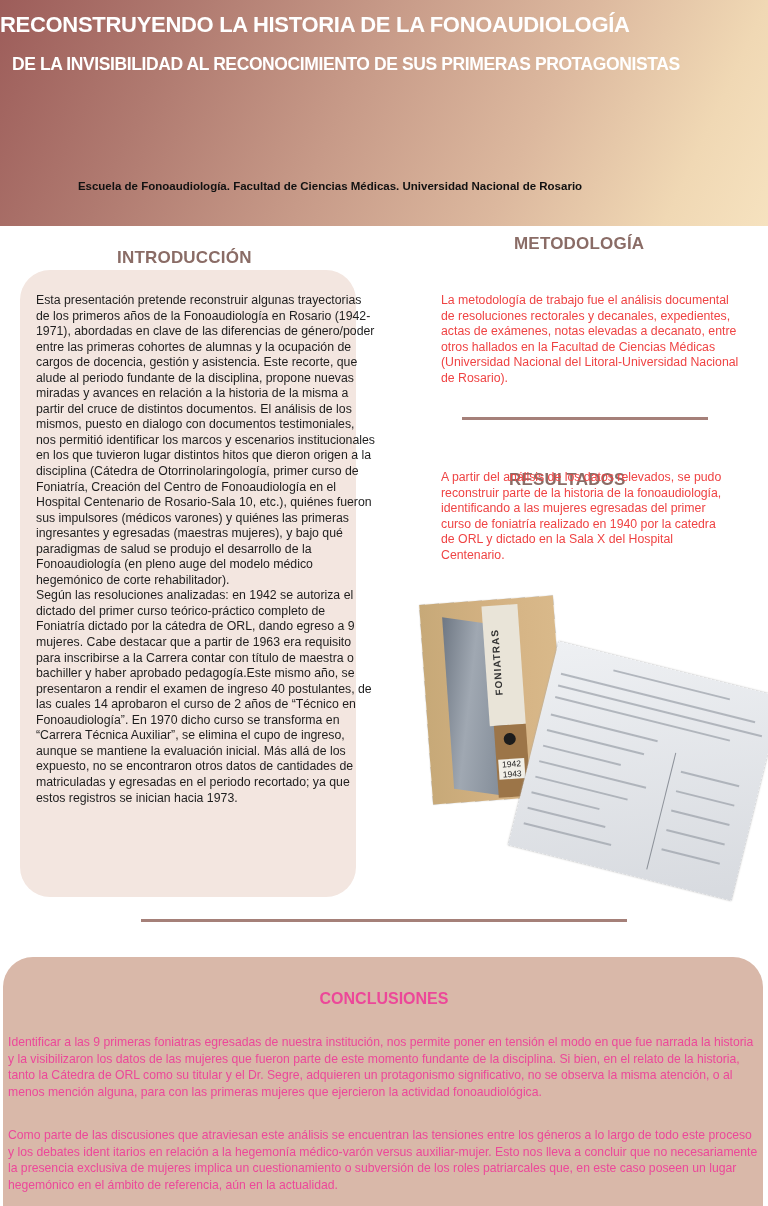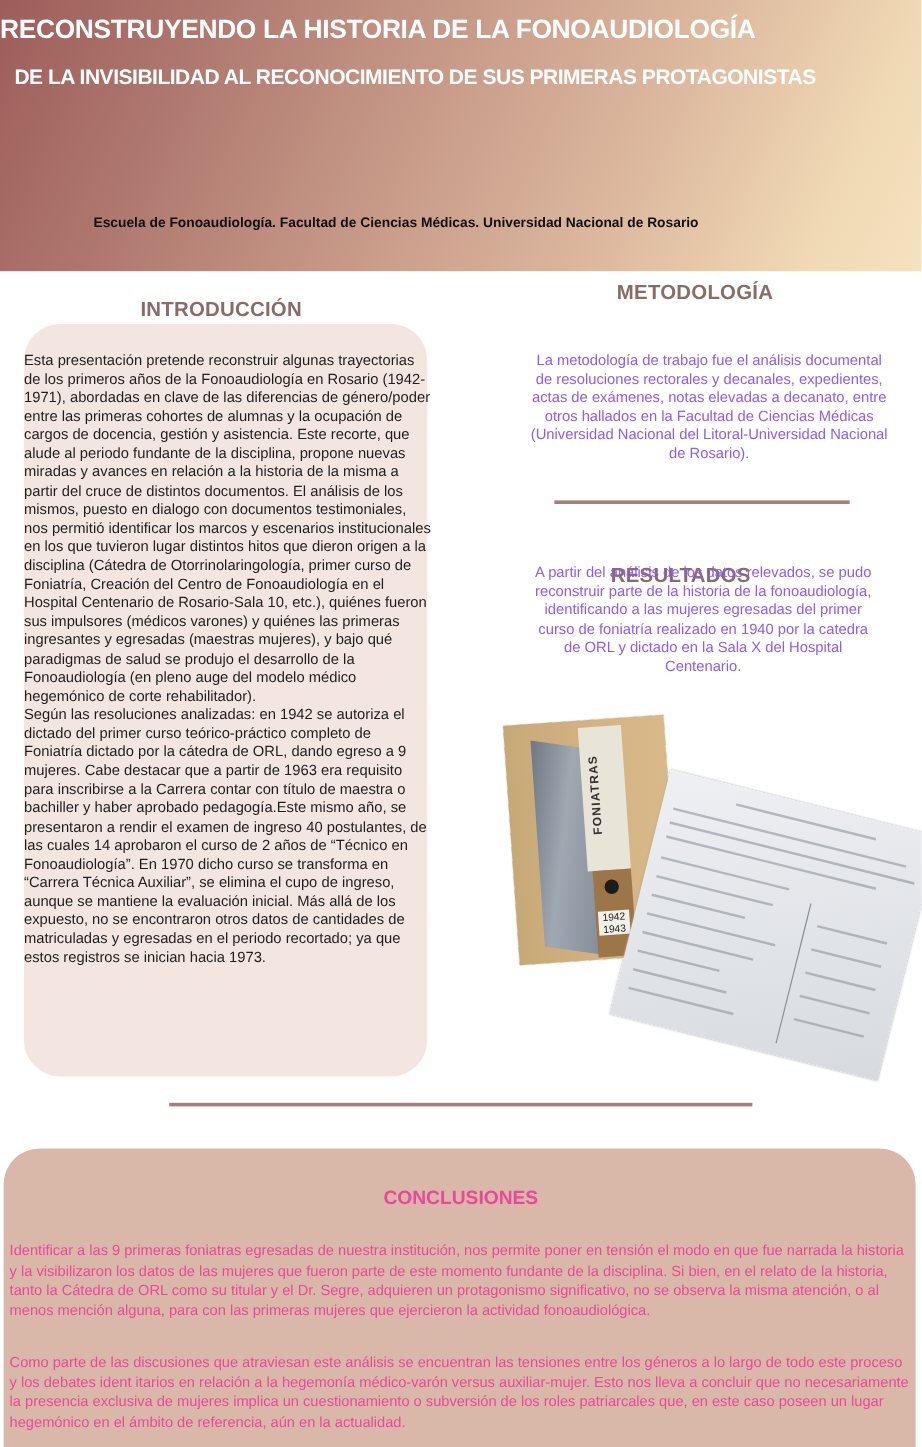--- a/index.html
+++ b/index.html
@@ -7,22 +7,22 @@
          font-family:"Liberation Sans", "DejaVu Sans", sans-serif; color:#1a1a1a; }
   .header { position:absolute; left:0; top:0; width:768px; height:226px;
             background: linear-gradient(115deg, #9d5d5a 0%, #b07a70 22%, #c79a88 45%, #dcb89e 68%, #f0d8b4 88%, #f6e2bf 100%); }
   .h-title { position:absolute; left:0; width:768px; text-align:left; color:#ffffff; font-weight:bold; }
   .t1 { top:12px; font-size:22px; letter-spacing:-0.3px; }
   .t2 { top:54px; font-size:17.5px; letter-spacing:-0.4px;padding-left:12px; }
   .authors { top:99px; font-size:16.5px; line-height:30px; }
   .affil { position:absolute; left:0; width:660px; text-align:center; top:176px; font-size:11.5px; font-weight:bold; color:#111; line-height:20px; }
   .section-title { position:absolute; font-weight:bold; color:#8a6c66; font-size:17px; letter-spacing:0.2px; }
   .intro-box { position:absolute; left:20px; top:270px; width:336px; height:627px; background:#f3e6e0; border-radius:30px; }
-  .intro-text { position:absolute; left:20px; top:293px; width:340px; font-size:12.3px; line-height:15.55px; color:#1e1e1e; }
-  .col-text { position:absolute; font-size:12.3px; line-height:15.5px; color:#8b5cf6;text-align:center; }
+  .intro-text { position:absolute; left:20px; top:293px; width:340px; font-size:12.3px; line-height:15.55px; color:#1e1e1e;padding-left:16px; }
+  .col-text { position:absolute; font-size:12.3px; line-height:15.5px; color:#ef4444; }
   .divider { position:absolute; height:3px; background:#a58079; }
   .photo-wrap { position:absolute; left:412px; top:590px; width:356px; height:340px; }
   .binder { position:absolute; left:14px; top:10px; width:134px; height:200px; transform:rotate(-4deg);
             background:linear-gradient(90deg,#c7a978 0%, #d4b283 55%, #d9b98a 100%); box-shadow:0 0 1px #999; }
   .binder .spine { position:absolute; left:22px; top:20px; width:58px; height:172px; background:linear-gradient(100deg,#6e7783,#a0a8b2 40%,#7b8591); transform:skewY(12deg); }
   .binder .label { position:absolute; left:62px; top:6px; width:36px; height:120px; background:#e9e4d8; }
   .binder .label span { position:absolute; left:6px; top:90px; transform:rotate(-90deg); transform-origin:left top; font-size:10px; font-weight:bold; letter-spacing:1px; color:#333; white-space:nowrap; }
   .binder .strip { position:absolute; left:66px; top:126px; width:32px; height:72px; background:#9c7548; }
   .binder .hole { position:absolute; left:75px; top:134px; width:12px; height:12px; border-radius:50%; background:#1c1c1c; }
   .binder .years { position:absolute; left:68px; top:160px; width:26px; font-size:8.5px; line-height:10px; background:#f1efe7; text-align:center; color:#222; }

